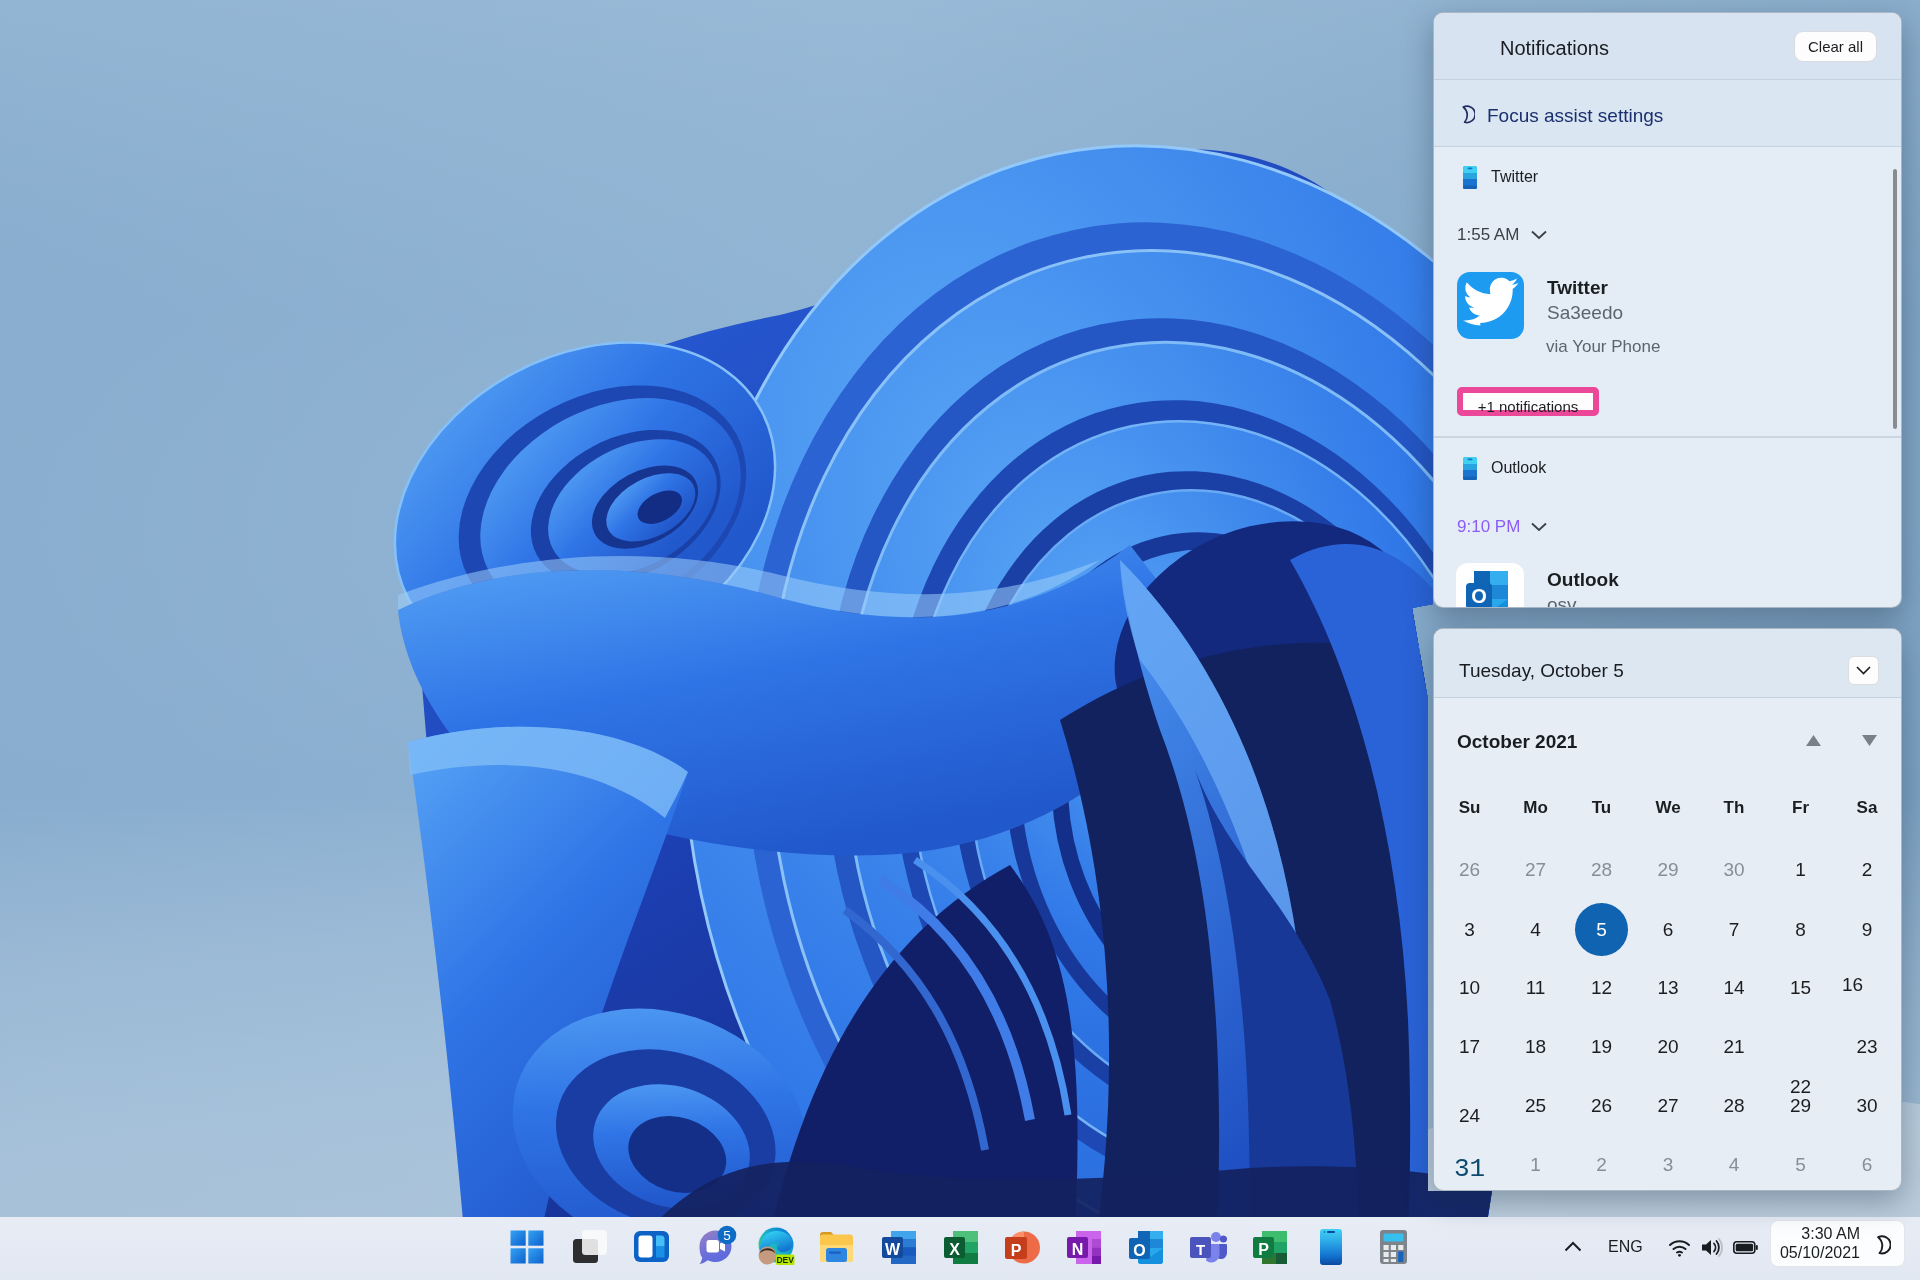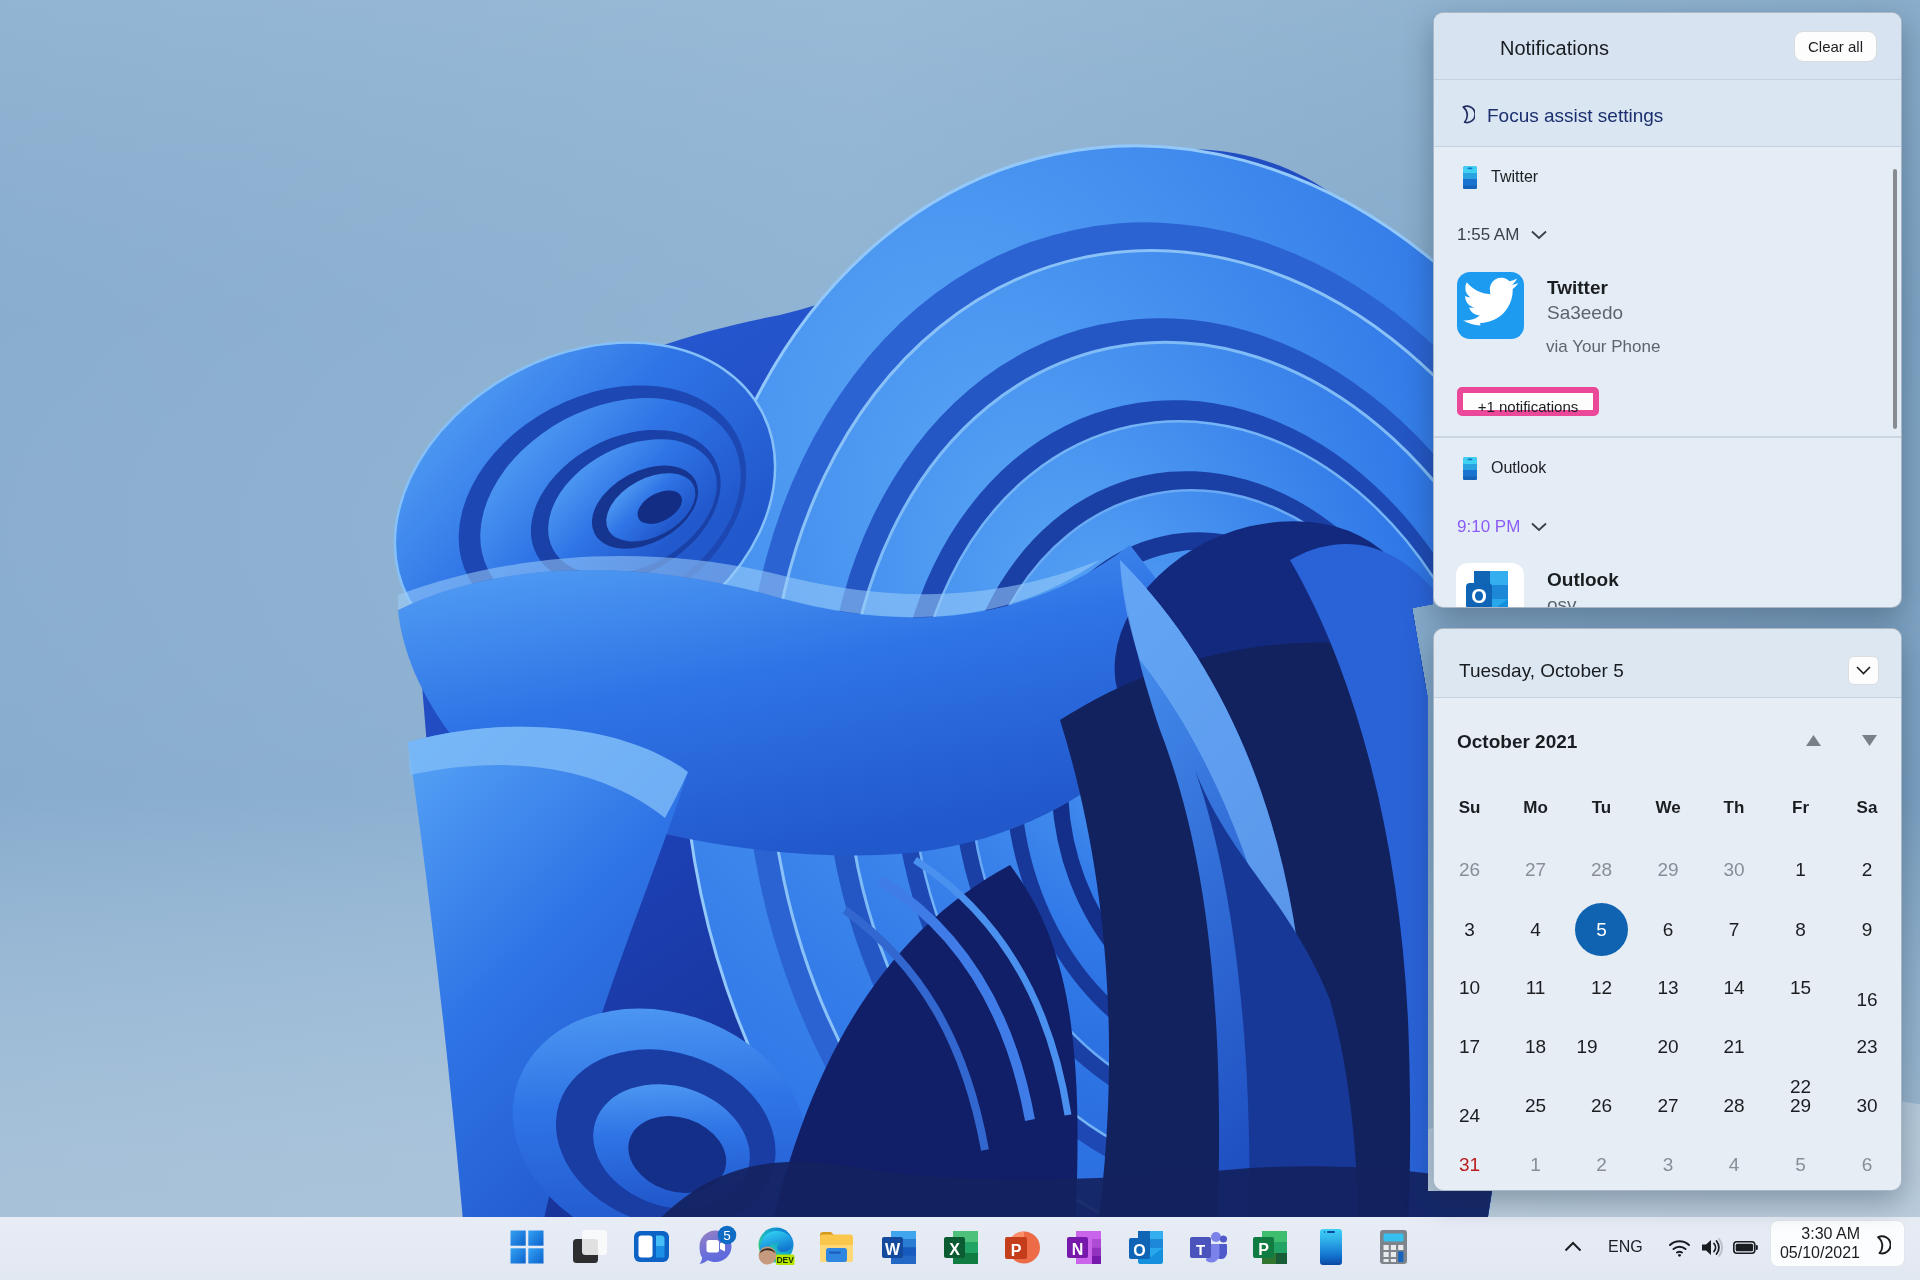--- a/index.html
+++ b/index.html
@@ -420,36 +420,36 @@
         <div class="abs" style="left:209px;top:289.5px;width:50px;text-align:center;font-size:19px;color:#1b1e21;">6</div>
         <div class="abs" style="left:275px;top:289.5px;width:50px;text-align:center;font-size:19px;color:#1b1e21;">7</div>
         <div class="abs" style="left:341.5px;top:289.5px;width:50px;text-align:center;font-size:19px;color:#1b1e21;">8</div>
         <div class="abs" style="left:408px;top:289.5px;width:50px;text-align:center;font-size:19px;color:#1b1e21;">9</div>
         <div class="abs" style="left:10.5px;top:348px;width:50px;text-align:center;font-size:19px;color:#1b1e21;">10</div>
         <div class="abs" style="left:76.5px;top:348px;width:50px;text-align:center;font-size:19px;color:#1b1e21;">11</div>
         <div class="abs" style="left:142.5px;top:348px;width:50px;text-align:center;font-size:19px;color:#1b1e21;">12</div>
         <div class="abs" style="left:209px;top:348px;width:50px;text-align:center;font-size:19px;color:#1b1e21;">13</div>
         <div class="abs" style="left:275px;top:348px;width:50px;text-align:center;font-size:19px;color:#1b1e21;">14</div>
         <div class="abs" style="left:341.5px;top:348px;width:50px;text-align:center;font-size:19px;color:#1b1e21;">15</div>
-        <div class="abs" style="left:408px;top:360px;width:50px;text-align:center;font-size:19px;color:#1b1e21;">16</div>
+        <div class="abs" style="left:408px;top:345px;width:50px;text-align:left;font-size:19px;color:#1b1e21;">16</div>
         <div class="abs" style="left:10.5px;top:407px;width:50px;text-align:center;font-size:19px;color:#1b1e21;">17</div>
         <div class="abs" style="left:76.5px;top:407px;width:50px;text-align:center;font-size:19px;color:#1b1e21;">18</div>
-        <div class="abs" style="left:142.5px;top:407px;width:50px;font-size:19px;color:#1b1e21;">19</div>
+        <div class="abs" style="left:142.5px;top:407px;width:50px;text-align:center;font-size:19px;color:#1b1e21;">19</div>
         <div class="abs" style="left:209px;top:407px;width:50px;text-align:center;font-size:19px;color:#1b1e21;">20</div>
         <div class="abs" style="left:275px;top:407px;width:50px;text-align:center;font-size:19px;color:#1b1e21;">21</div>
         <div class="abs" style="left:341.5px;top:407px;width:50px;text-align:center;font-size:19px;color:#1b1e21;margin-top:40px;">22</div>
         <div class="abs" style="left:408px;top:407px;width:50px;text-align:center;font-size:19px;color:#1b1e21;">23</div>
         <div class="abs" style="left:10.5px;top:476px;width:50px;text-align:center;font-size:19px;color:#1b1e21;">24</div>
         <div class="abs" style="left:76.5px;top:466px;width:50px;text-align:center;font-size:19px;color:#1b1e21;">25</div>
         <div class="abs" style="left:142.5px;top:466px;width:50px;text-align:center;font-size:19px;color:#1b1e21;">26</div>
         <div class="abs" style="left:209px;top:466px;width:50px;text-align:center;font-size:19px;color:#1b1e21;">27</div>
         <div class="abs" style="left:275px;top:466px;width:50px;text-align:center;font-size:19px;color:#1b1e21;">28</div>
         <div class="abs" style="left:341.5px;top:466px;width:50px;text-align:center;font-size:19px;color:#1b1e21;">29</div>
         <div class="abs" style="left:408px;top:466px;width:50px;text-align:center;font-size:19px;color:#1b1e21;">30</div>
-        <div class="abs" style="left:10.5px;top:525px;width:50px;text-align:center;font-size:19px;color:#b91c1c;">31</div>
+        <div class="abs" style="left:10.5px;top:525px;width:50px;text-align:center;font-size:26px;color:#0c4a6e;font-family:Liberation Mono, monospace;">31</div>
         <div class="abs" style="left:76.5px;top:525px;width:50px;text-align:center;font-size:19px;color:#878e96;">1</div>
         <div class="abs" style="left:142.5px;top:525px;width:50px;text-align:center;font-size:19px;color:#878e96;">2</div>
         <div class="abs" style="left:209px;top:525px;width:50px;text-align:center;font-size:19px;color:#878e96;">3</div>
         <div class="abs" style="left:275px;top:525px;width:50px;text-align:center;font-size:19px;color:#878e96;">4</div>
         <div class="abs" style="left:341.5px;top:525px;width:50px;text-align:center;font-size:19px;color:#878e96;">5</div>
         <div class="abs" style="left:408px;top:525px;width:50px;text-align:center;font-size:19px;color:#878e96;">6</div>
       </div>
 </div>
 
 </div>

